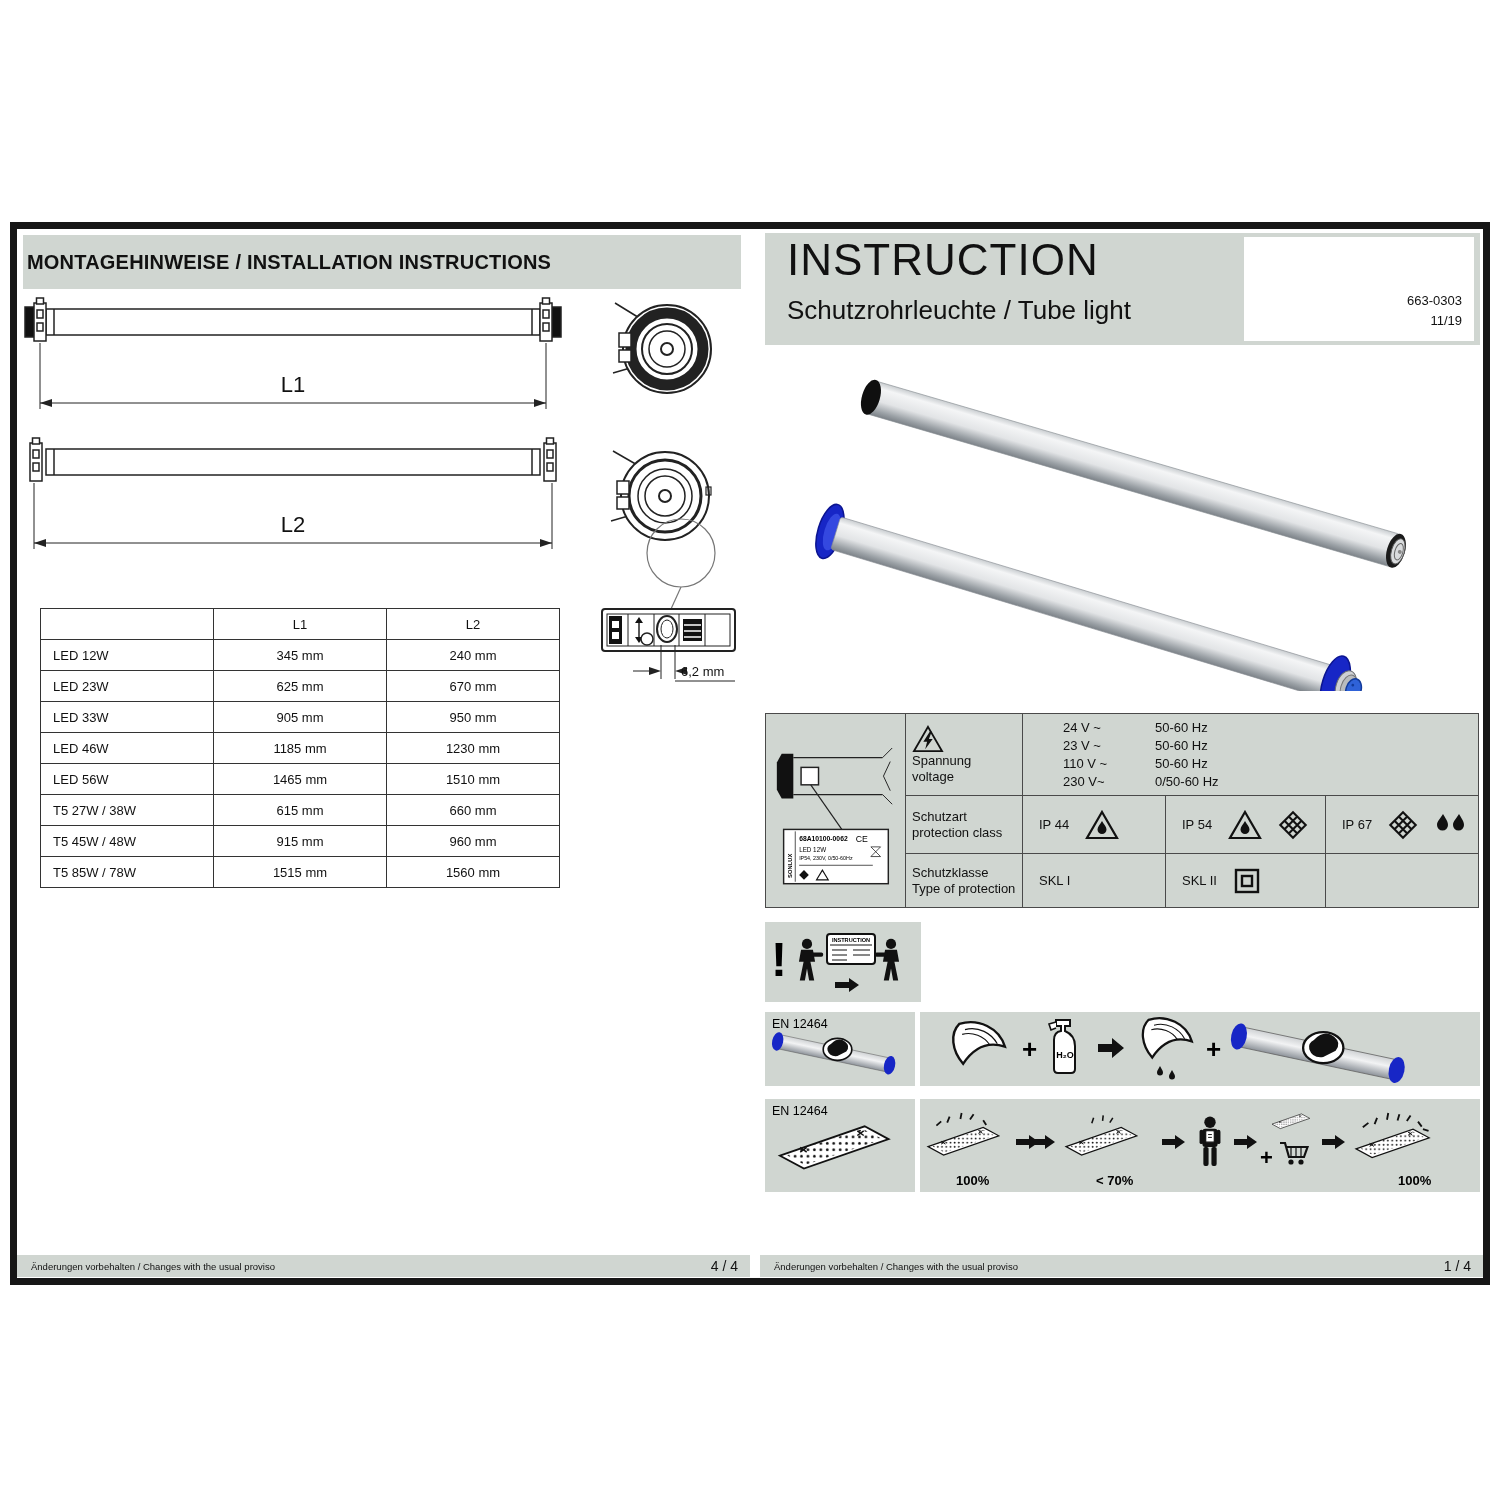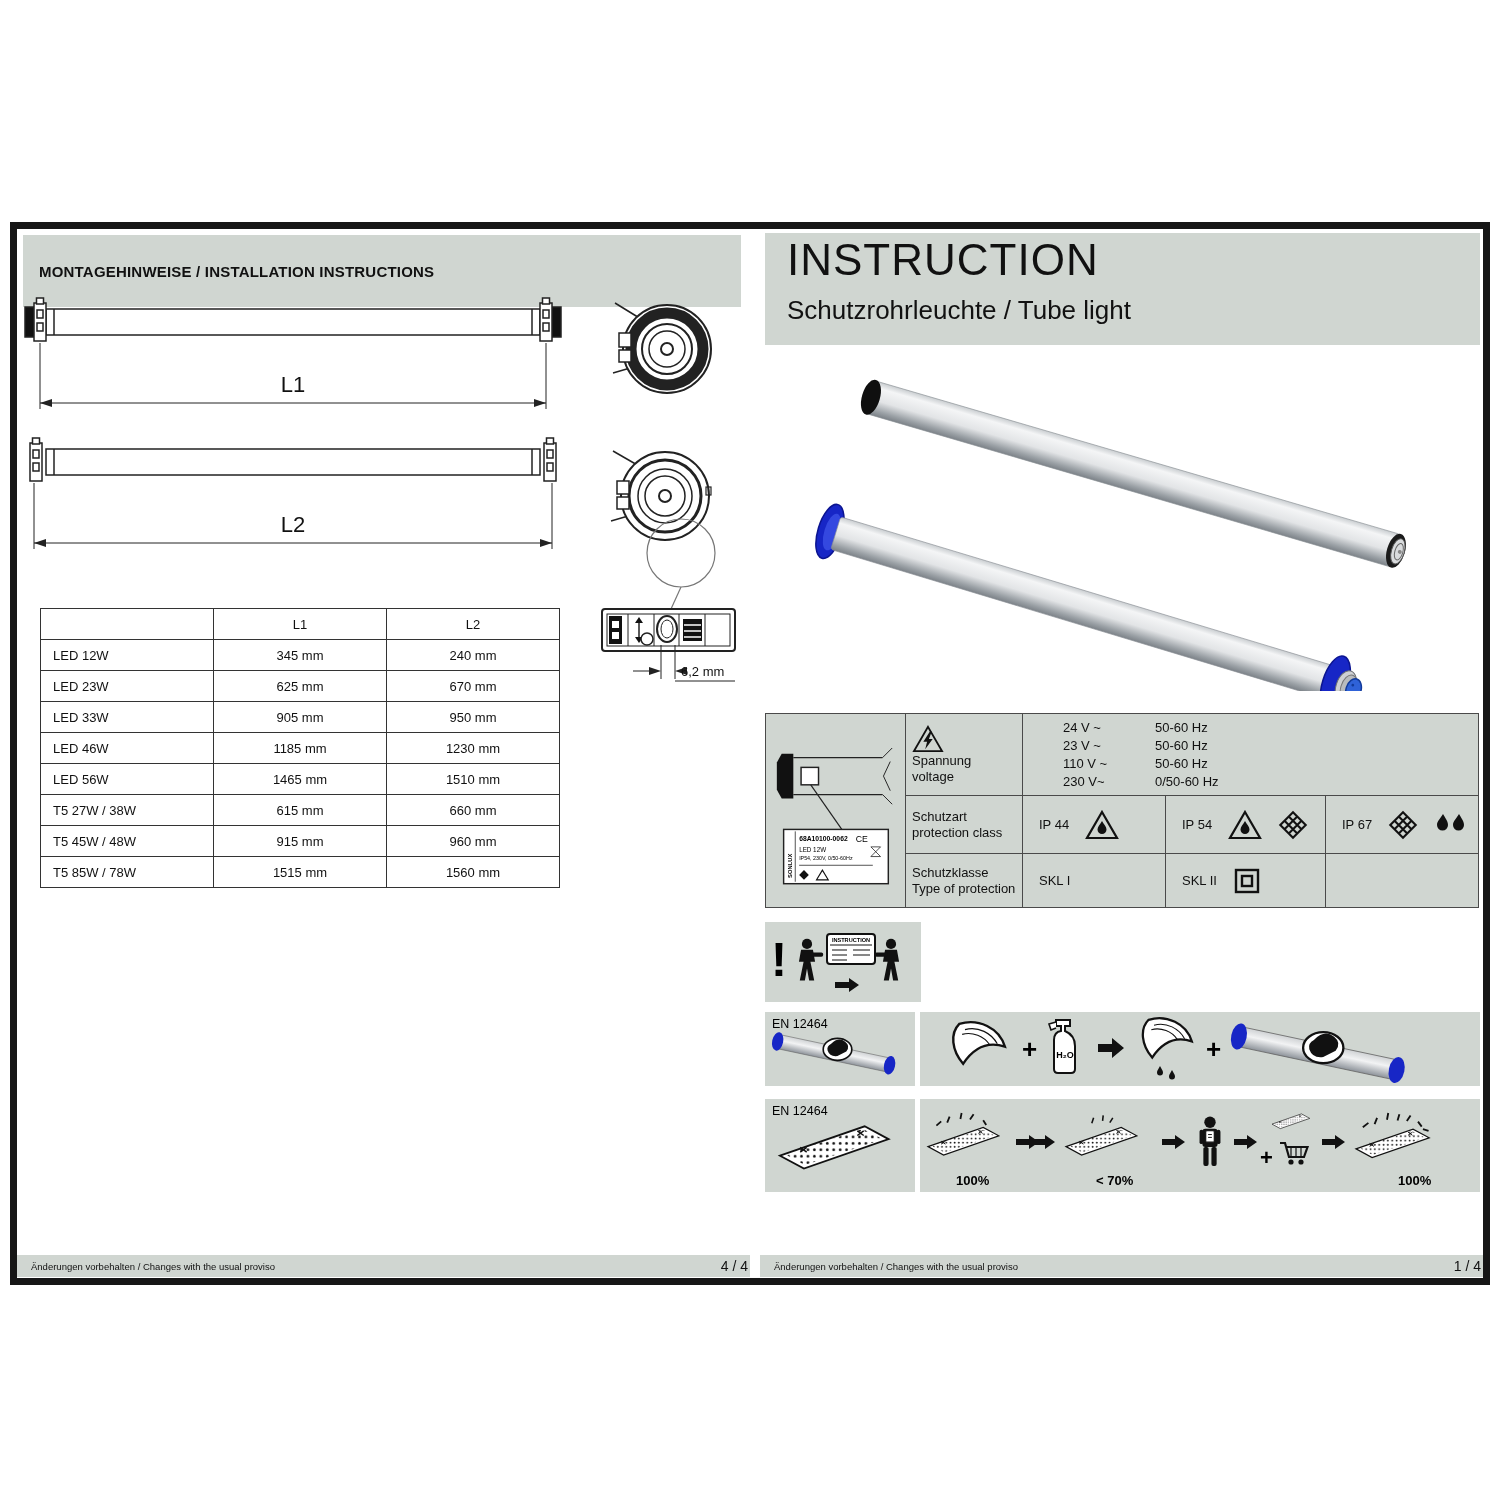--- a/index.html
+++ b/index.html
@@ -1,39 +1,39 @@
 <!DOCTYPE html>
 <html><head>
 <meta charset="utf-8">
 <style>
   html,body{margin:0;padding:0;background:#fff;}
   body{width:1500px;height:1500px;position:relative;font-family:"Liberation Sans","DejaVu Sans",sans-serif;color:#111;}
   .abs{position:absolute;}
   #document{position:absolute;left:10px;top:222px;width:1480px;height:1063px;border:7px solid #161616;box-sizing:border-box;background:#fff;overflow:hidden;}
   .panel{background:#d0d6d1;}
   
-  #left-header{left:6px;top:6px;width:718px;height:72px;display:flex;align-items:center;padding-left:16px;box-sizing:border-box;font-weight:bold;font-size:15px;letter-spacing:.2px;}
+  #left-header{left:6px;top:6px;width:718px;height:54px;display:flex;align-items:center;padding-left:4px;box-sizing:border-box;font-weight:bold;font-size:20px;letter-spacing:.2px;}
   table.dims{position:absolute;left:23px;top:379px;width:520px;border-collapse:collapse;table-layout:fixed;font-size:13px;}
   table.dims td,table.dims th{border:1px solid #333;height:30px;padding:0;font-weight:normal;}
   table.dims td:first-child{padding-left:12px;text-align:left;}
   table.dims td,table.dims th{text-align:center;}
   
   #right-header{left:748px;top:4px;width:715px;height:112px;box-sizing:border-box;position:absolute;}
   #right-header .ttl{position:absolute;left:22px;top:2px;font-size:44px;letter-spacing:1px;}
   #right-header .sub{position:absolute;left:22px;top:62px;font-size:26px;text-align:right;}
   #doc-id-box{position:absolute;left:479px;top:4px;width:230px;height:104px;background:#fff;}
   #doc-id-box .num{position:absolute;right:12px;top:56px;font-size:13px;}
   #doc-id-box .dat{position:absolute;right:12px;top:76px;font-size:13px;}
   table.spec{position:absolute;left:748px;top:484px;width:713px;border-collapse:collapse;table-layout:fixed;font-size:13px;}
   table.spec td{border:1px solid #4a4a4a;background:#d0d6d1;vertical-align:middle;padding:4px 6px;box-sizing:border-box;}
   .speclabel{line-height:16px;}
   .vrow{display:flex;line-height:18px;}
   .vrow span:first-child{width:92px;}
   .ipcell{display:flex;align-items:center;gap:16px;padding-left:10px;}
-  .footerbar{position:absolute;top:1026px;height:22px;display:flex;align-items:center;justify-content:space-between;box-sizing:border-box;padding:0 2px 0 14px;}
+  .footerbar{position:absolute;top:1026px;height:22px;display:flex;align-items:center;justify-content:space-between;box-sizing:border-box;padding:0 12px 0 14px;}
   .footerbar .note{font-size:9.5px;}
   .footerbar .pg{font-size:14px;}
   svg{display:block;}
   svg text{font-family:"Liberation Sans","DejaVu Sans",sans-serif;}
 </style>
 </head>
 <body>
 
 <div id="document">
 
@@ -201,20 +201,24 @@
     </table>
 
   <div class="abs panel footerbar" style="left:0;width:733px;">
     <span class="note">Änderungen vorbehalten / Changes with the usual proviso</span>
     <span class="pg">4 / 4</span>
   </div>
 
   <div class="panel" id="right-header">
     <div class="ttl">INSTRUCTION</div>
     <div class="sub">Schutzrohrleuchte / Tube light</div>
+    <div id="doc-id-box">
+      <div class="num">663-0303</div>
+      <div class="dat">11/19</div>
+    </div>
   </div>
 
   <svg class="abs" style="left:774px;top:132px" width="680" height="330" viewBox="0 0 680 330">
     <defs>
       <linearGradient id="tubeGrad" x1="0" y1="0" x2="0" y2="1">
         <stop offset="0" stop-color="#c9cdd0"></stop>
           <stop offset=".18" stop-color="#f4f5f6"></stop>
         <stop offset=".55" stop-color="#e2e4e6"></stop>
           <stop offset=".85" stop-color="#9aa0a5"></stop>
         <stop offset="1" stop-color="#7c8288"></stop>

